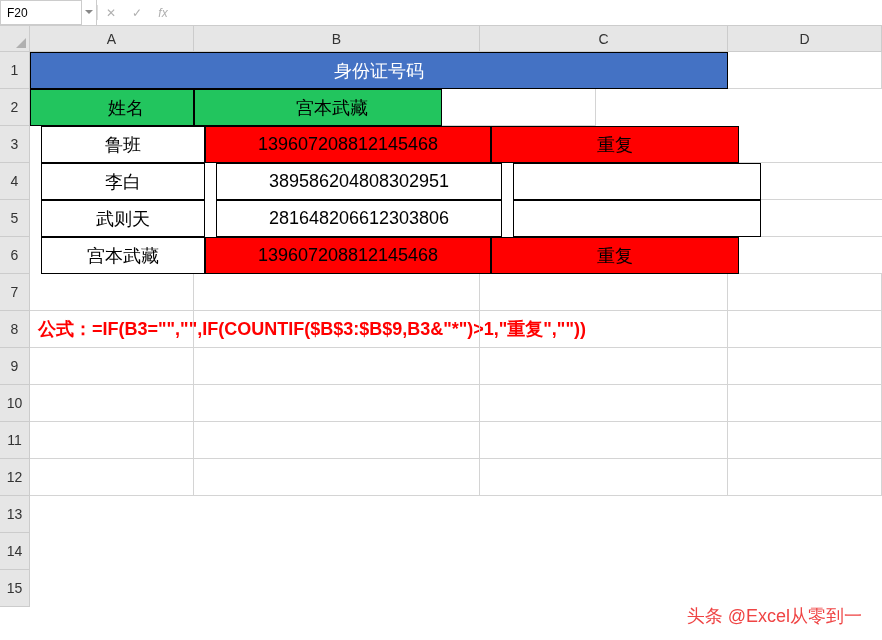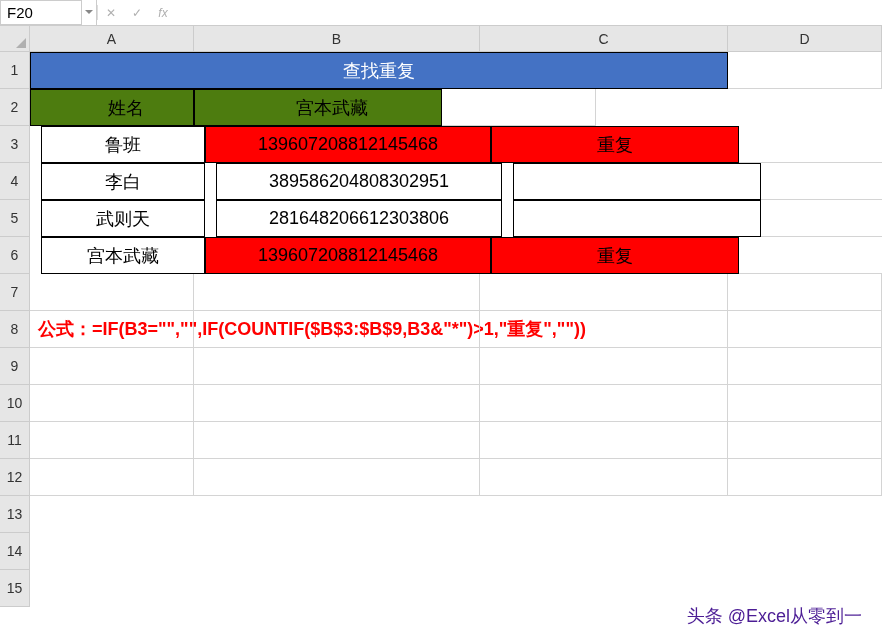--- a/index.html
+++ b/index.html
@@ -17,21 +17,21 @@
       align-items: center;
       height: 26px;
       border-bottom: 1px solid #ccc;
       background: #fff;
     }
     .name-box {
       width: 82px;
       height: 100%;
       border: 1px solid #ccc;
       padding: 0 6px;
-      font-size: 15px;
+      font-size: 12px;
       display: flex;
       align-items: center;
       background: #fff;
     }
     .name-box-dropdown {
       width: 15px;
       height: 100%;
       border-right: 1px solid #ccc;
       display: flex;
       align-items: center;
@@ -133,21 +133,21 @@
       white-space: nowrap;
     }
     
     .title-cell {
       background: #4472c4;
       color: #fff;
       border: 1px solid #000;
     }
     .header-cell {
       border: 1px solid #000;
-      background: #4d7c0f;
+      background: #22c55e;
       padding-left: 28px;
     }
     .data-cell {
       border: 1px solid #000;
       background: #fff;
       margin-left: 11px;
     }
     .red-cell {
       background: #ff0000;
       border: 1px solid #000;
@@ -167,21 +167,21 @@
     .col-D { width: 154px; }
     
     .h-26 { height: 26px; }
     .h-row { height: 37px; }
     
     .watermark {
       position: absolute;
       right: 20px;
       bottom: 12px;
       font-size: 18px;
-      color: #4c1d95;
+      color: #ef4444;
       font-family: "Microsoft YaHei", sans-serif;
     }
   </style>
 </head>
 <body>
 
 <div class="formula-bar">
   <div class="name-box">F20</div>
   <div class="name-box-dropdown">
     <svg width="8" height="5" viewBox="0 0 8 5">
@@ -224,21 +224,21 @@
         <div class="row-header h-row">11</div>
         <div class="row-header h-row">12</div>
         <div class="row-header h-row">13</div>
         <div class="row-header h-row">14</div>
         <div class="row-header h-row">15</div>
       </div>
 
       <div class="cells">
 
         <div class="row">
-          <div class="cell title-cell h-row" style="width:698px">查找重复</div>
+          <div class="cell title-cell h-row" style="width:698px">身份证号码</div>
           <div class="cell col-D h-row"></div>
         </div>
 
         <div class="row">
           <div class="cell header-cell col-A h-row">姓名</div>
           <div class="cell header-cell col-C h-row">宫本武藏</div>
           <div class="cell col-D h-row"></div>
         </div>
 
         <div class="row">

